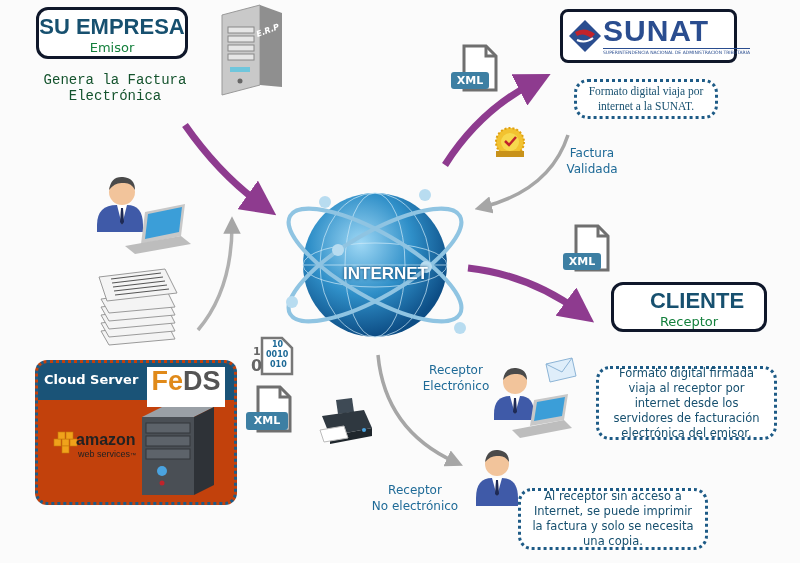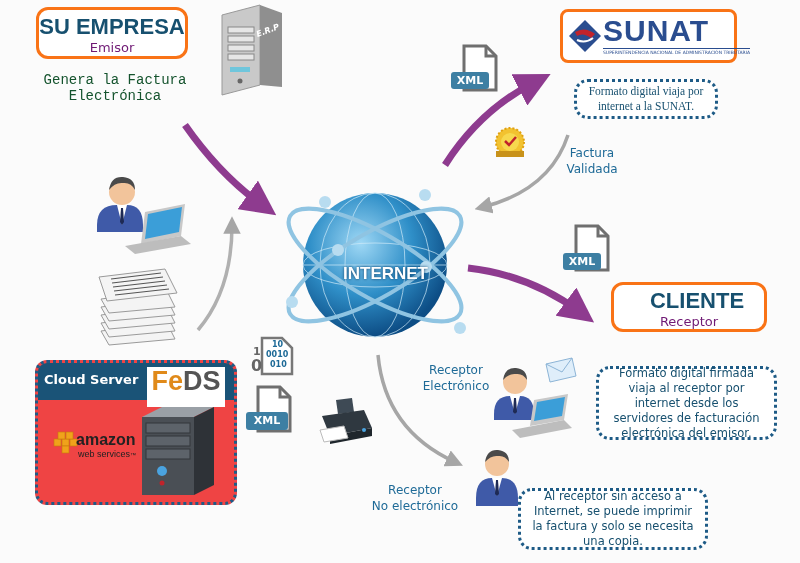--- a/index.html
+++ b/index.html
@@ -1,20 +1,20 @@
 <!DOCTYPE html>
 <html><head>
 <meta charset="utf-8">
 <style>
   html,body{margin:0;padding:0;}
   body{width:800px;height:563px;position:relative;overflow:hidden;background:#fbfbfb;font-family:"DejaVu Sans",sans-serif;}
   .abs{position:absolute;}
-  .box{position:absolute;border:3px solid #f97316;border-radius:12px;background:#fff;box-sizing:border-box;text-align:center;}
+  .box{position:absolute;border:3px solid #0f172a;border-radius:12px;background:#fff;box-sizing:border-box;text-align:center;}
   .box .big{font-family:"Liberation Sans",sans-serif;font-weight:bold;color:#17506f;}
-  .box .small{color:#701a75;font-size:13px;}
+  .box .small{color:#15803d;font-size:13px;}
   .dotted{position:absolute;border:3px dotted #1e5b86;border-radius:14px;background:#fff;box-sizing:border-box;text-align:center;color:#17506f;font-size:11.5px;line-height:15px;display:flex;align-items:center;justify-content:center;}
   .lbl{position:absolute;color:#1e6a97;font-size:12px;text-align:center;line-height:16px;}
   .xml{position:absolute;width:46px;height:50px;}
   svg{overflow:visible;}
 </style>
 </head>
 <body>
 
 <svg class="abs" style="left:0;top:0;width:800px;height:563px;" viewBox="0 0 800 563">
   <defs>
@@ -148,21 +148,21 @@
 <div class="abs" style="left:246px;top:412px;width:42px;height:18px;background:#3d7fa3;color:#fff;font-weight:bold;font-size:11px;text-align:center;line-height:18px;border-radius:3px;">XML</div>
 
 <svg class="abs" style="left:318px;top:398px;width:56px;height:46px;" viewBox="0 0 56 46">
   <polygon points="18,2 34,0 36,14 20,16" fill="#3e4a55"></polygon>
   <polygon points="4,18 46,12 54,30 12,38" fill="#2f3840"></polygon>
   <polygon points="12,38 54,30 54,38 12,46" fill="#1f262c"></polygon>
   <polygon points="2,32 26,28 30,40 6,44" fill="#fff" stroke="#bbb"></polygon>
   <circle cx="46" cy="32" r="2" fill="#4aa3e0"></circle>
 </svg>
 
-<div class="abs" style="left:35px;top:360px;width:202px;height:145px;border:3px dotted #1e5b86;border-radius:12px;background:#ef4444;box-sizing:border-box;overflow:hidden;">
+<div class="abs" style="left:35px;top:360px;width:202px;height:145px;border:3px dotted #1e5b86;border-radius:12px;background:#c2410c;box-sizing:border-box;overflow:hidden;">
   <div style="position:absolute;left:0;top:0;width:100%;height:37px;background:#1a5377;"></div>
   <div class="abs" style="left:6px;top:9px;color:#fff;font-weight:bold;font-size:13px;">Cloud Server</div>
   <div class="abs" style="left:109px;top:4px;width:78px;height:40px;background:#fff;font-family:'Liberation Sans',sans-serif;font-size:27px;font-weight:bold;line-height:28px;text-align:center;">
     <span style="color:#e08a1a;">Fe</span><span style="color:#555;">DS</span>
   </div>
   <svg class="abs" style="left:16px;top:68px;width:24px;height:22px;" viewBox="0 0 24 22">
     <g fill="#f0a21b" stroke="#c77a0a" stroke-width="0.6">
       <rect x="0" y="8" width="7" height="7"></rect>
         <rect x="8" y="8" width="7" height="7"></rect>
         <rect x="16" y="8" width="7" height="7"></rect>

